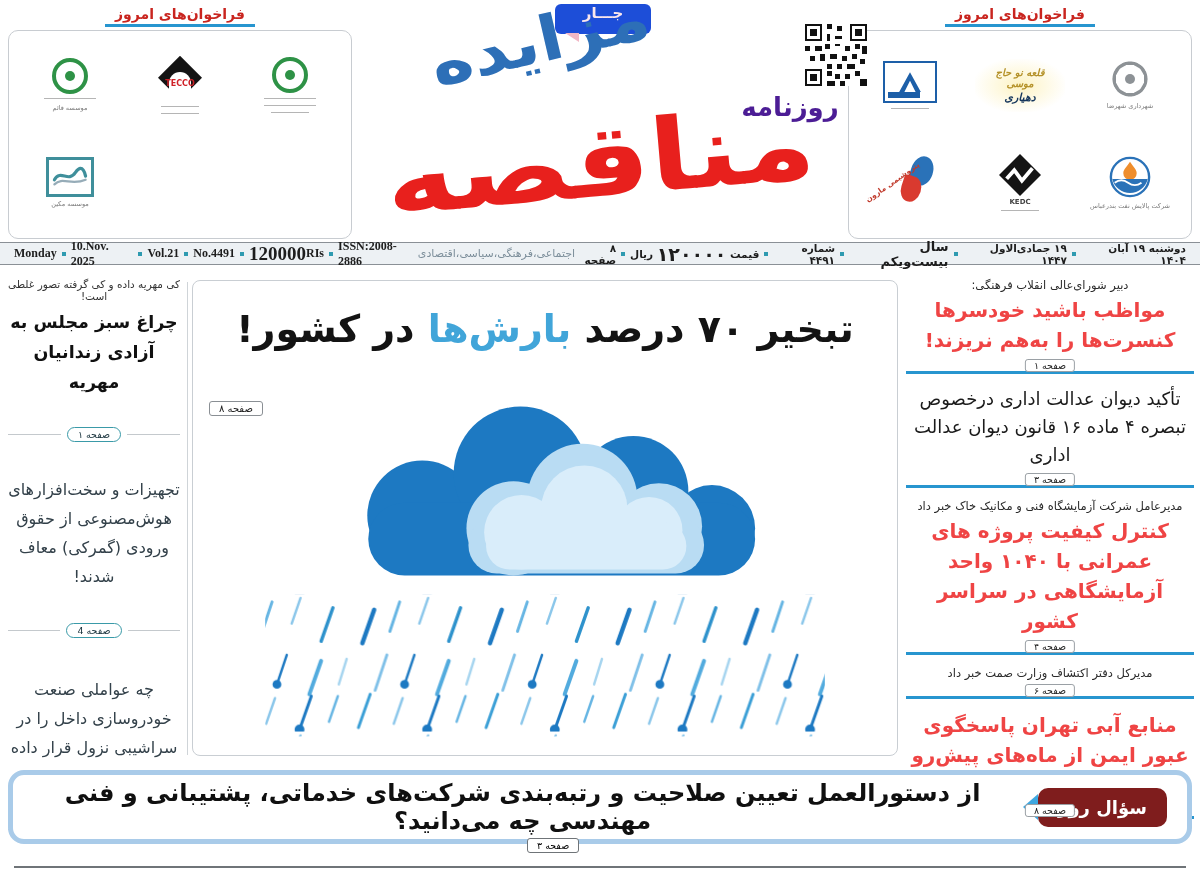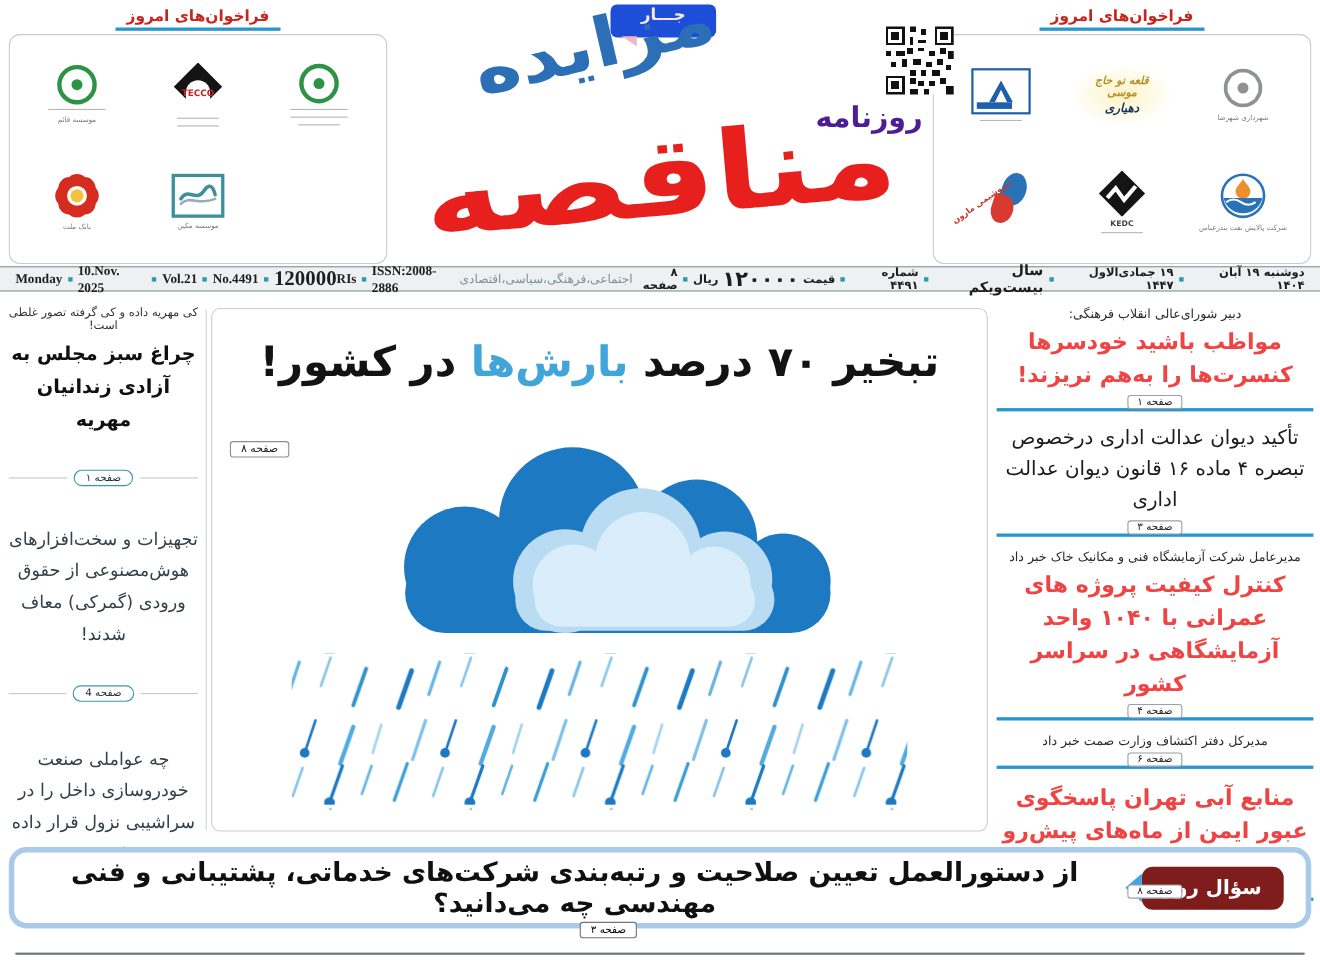--- a/index.html
+++ b/index.html
@@ -145,28 +145,20 @@
           <div class="tlabel">TECCO</div>
         </div>
         <div class="cap-line s"></div>
         <div class="cap-line s"></div>
       </div>
       <div class="logo">
         <div class="emblem"></div>
         <div class="cap-line"></div>
         <div class="cap-line"></div>
         <div class="cap-line s"></div>
-      </div>
-      <div class="logo">
-        <div class="mellat">
-          <div class="p1"></div>
-            <div class="p2"></div>
-            <div class="core"></div>
-        </div>
-        <div class="cap">بانک ملت</div>
       </div>
       <div class="logo">
         <div class="makin">
           <svg viewBox="0 0 40 24" width="38" height="22">
             <path d="M3 15 C10 3, 18 19, 26 7 S 37 11, 37 11" stroke="#3f8f9b" stroke-width="3.5" fill="none" stroke-linecap="round"></path>
             <path d="M3 20 C12 11, 21 22, 37 15" stroke="#96acb8" stroke-width="2.5" fill="none" stroke-linecap="round"></path>
           </svg>
         </div>
         <div class="cap">موسسه مکین</div>
       </div>

